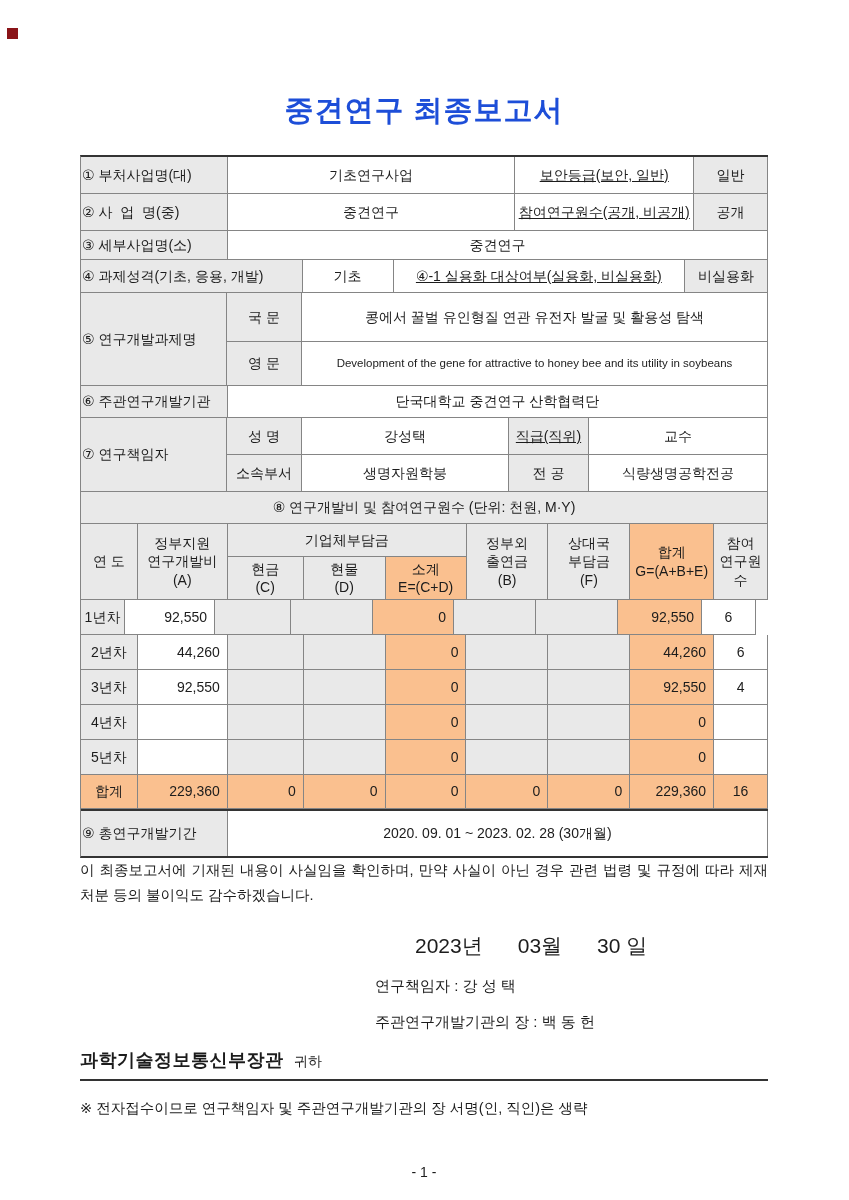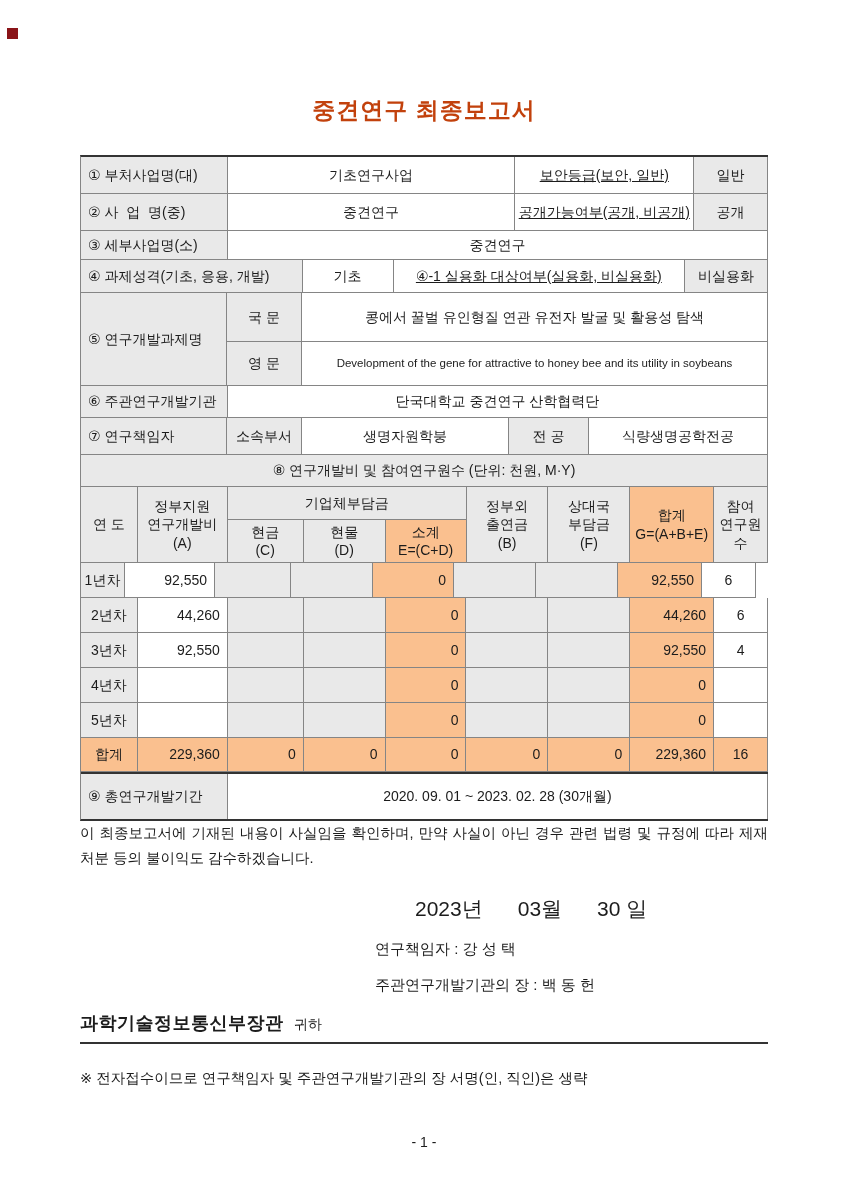--- a/index.html
+++ b/index.html
@@ -2,48 +2,48 @@
 <html><head>
 <meta charset="utf-8">
 <style>
   html,body { margin:0; padding:0; background:#ffffff; }
   body { width:849px; height:1200px; position:relative; overflow:hidden;
          font-family:"Liberation Sans","DejaVu Sans",sans-serif; color:#1c1c1c; }
   .page { position:absolute; inset:0; }
   .red-mark { position:absolute; left:7px; top:28px; width:11px; height:11px; }
 
   .doc { position:absolute; left:80px; top:0; width:688px; }
-  .title { margin-top:96px; text-align:center; font-size:23px; line-height:28px;
-           font-weight:bold; letter-spacing:1px; color:#c2410c; }
+  .title { margin-top:96px; text-align:center; font-size:29px; line-height:28px;
+           font-weight:bold; letter-spacing:1px; color:#1d4ed8; }
 
   
   .tbl { margin-top:31px; border-top:2px solid #333; border-left:1px solid #858585;
          border-bottom:2px solid #333; }
   .row { display:flex; }
   .c { box-sizing:border-box; border-right:1px solid #858585; border-bottom:1px solid #858585;
        display:flex; align-items:center; justify-content:center; text-align:center;
        font-size:14px; line-height:1.3; overflow:hidden; }
   .c span { white-space:pre-wrap; }
   .tbl > .row:last-child .c { border-bottom:none; }
   .gray   { background:#E9E9E9; }
   .orange { background:#FAC08F; }
-  .lbl { justify-content:flex-start; text-align:left; padding-left:7px; }
+  .lbl { justify-content:flex-start; text-align:left; padding-left:1px; }
   .num { justify-content:flex-end; padding-right:7px; }
   .small { font-size:14px;text-decoration:underline; }
   .eng { font-size:11.5px; padding:0 3px; }
   .stack { display:flex; flex-direction:column; }
   .thick-top { border-top:2px solid #333;justify-content:flex-end; }
 
   .declaration { font-size:14.5px; line-height:25px; text-align:justify; }
   .sig-date { margin-top:24px; padding-left:335px; font-size:21px; white-space:pre-wrap; }
   .sig-line { margin-top:17px; padding-left:295px; font-size:15px; white-space:pre-wrap; }
   .recipient { margin-top:16px; border-bottom:2px solid #333; padding-bottom:7px; }
   .recipient .big { font-size:18px; font-weight:bold; letter-spacing:.5px; }
   .recipient .sml { font-size:14px; margin-left:6px; }
-  .footnote { margin-top:25px; font-size:14.5px; }
+  .footnote { margin-top:18px; font-size:14.5px; }
   .page-num { margin-top:46px; text-align:center; font-size:14px; }
 </style>
 </head>
 <body>
 
 <div class="page">
   <div class="red-mark" style="background:#8A1418;"></div>
 
   <div class="doc">
     <div class="title">중견연구 최종보고서</div>
@@ -66,21 +66,21 @@
       </div>
 
       <div class="row">
         <div class="c gray lbl" style="width:147px;height:37px">
             <span>② 사  업  명(중)</span>
           </div>
         <div class="c" style="width:288px;height:37px">
             <span>중견연구</span>
           </div>
         <div class="c small" style="width:179px;height:37px">
-            <span>공개가능여부(공개, 비공개)</span>
+            <span>참여연구원수(공개, 비공개)</span>
           </div>
         <div class="c gray" style="width:74px;height:37px">
             <span>공개</span>
           </div>
       </div>
 
       <div class="row">
         <div class="c gray lbl" style="width:147px;height:29px">
             <span>③ 세부사업명(소)</span>
           </div>
@@ -135,20 +135,34 @@
         <div class="c" style="width:541px;height:32px">
             <span>단국대학교 중견연구 산학협력단</span>
           </div>
       </div>
 
       <div class="row">
         <div class="c gray lbl" style="width:147px">
             <span>⑦ 연구책임자</span>
           </div>
         <div class="stack" style="width:541px">
+          <div class="row">
+            <div class="c gray" style="width:75px;height:37px">
+                <span>성 명</span>
+              </div>
+            <div class="c" style="width:207px;height:37px">
+                <span>강성택</span>
+              </div>
+            <div class="c gray small" style="width:80px;height:37px">
+                <span>직급(직위)</span>
+              </div>
+            <div class="c" style="width:179px;height:37px">
+                <span>교수</span>
+              </div>
+          </div>
           <div class="row">
             <div class="c gray" style="width:75px;height:37px">
                 <span>소속부서</span>
               </div>
             <div class="c" style="width:207px;height:37px">
                 <span>생명자원학붕</span>
               </div>
             <div class="c gray" style="width:80px;height:37px">
                 <span>전 공</span>
               </div>

